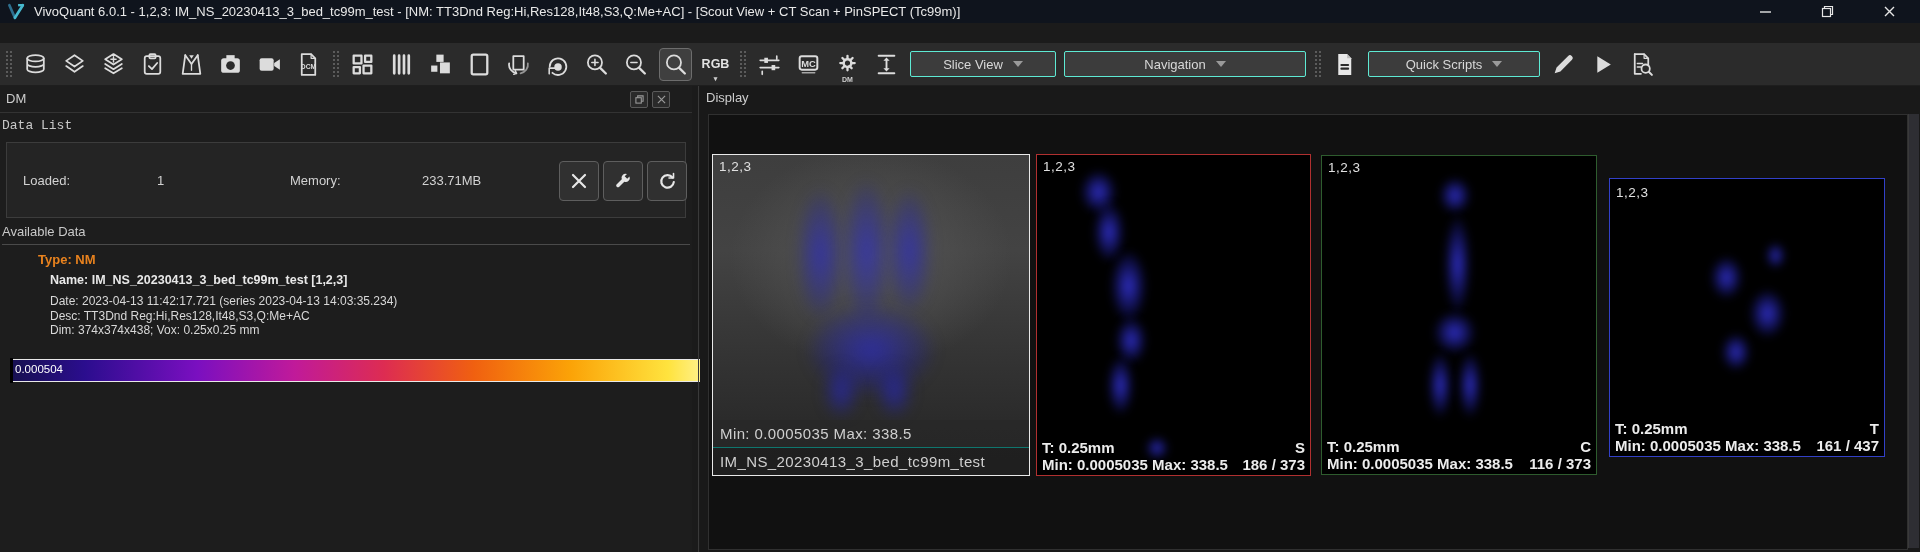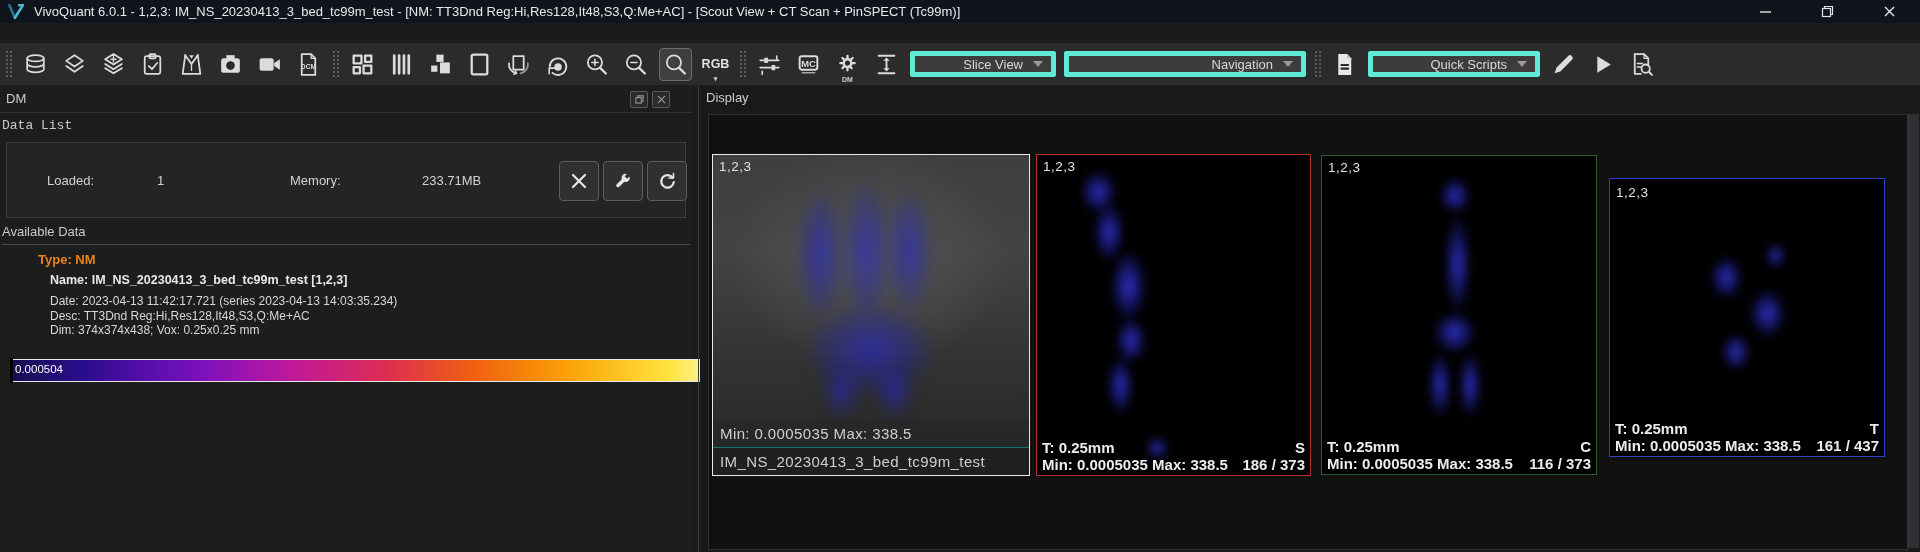--- a/index.html
+++ b/index.html
@@ -22,37 +22,37 @@
   
   .toolbar{position:absolute;left:0;top:43px;width:1920px;height:43px;background:#2b2b2b;
            border-bottom:1px solid #1e1e1e;display:flex;align-items:center;padding-left:5px;box-sizing:border-box;gap:8px;}
   .grip{width:7px;height:28px;background-image:radial-gradient(#5b5b5b 1px,transparent 1.1px);
         background-size:4px 4px;flex:0 0 auto;}
   .ti{width:31px;height:31px;display:flex;align-items:center;justify-content:center;flex:0 0 auto;position:relative;}
   .ti svg{stroke:#dcdcdc;fill:none;stroke-width:1.7;stroke-linecap:round;stroke-linejoin:round;}
   .ti.active{background:#3f3f3f;border:1px solid #6d6d6d;border-radius:4px;}
   .ti .txt{font-size:12.5px;font-weight:bold;color:#e2e2e2;letter-spacing:0;}
   .ti .sub{position:absolute;bottom:-3px;left:50%;transform:translateX(-50%);font-size:7px;font-weight:bold;color:#cfcfcf;}
-  .dd{height:26px;background:#3c3c3c;border:5px solid #5eead4;border-radius:2px;display:flex;align-items:center;
-      justify-content:flex-end;padding:0 8px;box-sizing:border-box;flex:0 0 auto;}
+  .dd{height:26px;background:#3c3c3c;border:1px solid #5eead4;border-radius:2px;display:flex;align-items:center;
+      justify-content:center;padding:0 8px;box-sizing:border-box;flex:0 0 auto;}
   .dd .lbl{font-size:13px;color:#d8d8d8;}
   .caret{width:0;height:0;border-left:5px solid transparent;border-right:5px solid transparent;border-top:6px solid #9a9a9a;margin-left:10px;}
 
   
   .left-panel{position:absolute;left:0;top:86px;width:692px;height:466px;background:#1d1d1d;}
   .dm-header{position:absolute;left:0;top:2px;width:692px;height:24px;border-bottom:1px solid #333;}
   .dm-title{position:absolute;left:6px;top:3px;font-size:13px;color:#cdcdcd;}
   .dm-winbtn{position:absolute;top:3px;width:16px;height:15px;border:1px solid #5a5a5a;border-radius:2px;
              display:flex;align-items:center;justify-content:center;background:#2a2a2a;}
   .section-label{font-size:13px;color:#c9c9c9;}
   .datalist-label{position:absolute;left:2px;top:32px;font-family:Liberation Mono, monospace;}
   .dl-box{position:absolute;left:6px;top:56px;width:680px;height:76px;background:#242424;border:1px solid #3c3c3c;
           display:flex;align-items:center;box-sizing:border-box;}
   .dl-box .fld{font-size:13px;color:#d2d2d2;}
-  .f-loaded-l{position:absolute;left:16px;margin-left:24px;}
+  .f-loaded-l{position:absolute;left:16px;}
   .f-loaded-v{position:absolute;left:150px;}
   .f-mem-l{position:absolute;left:283px;}
   .f-mem-v{position:absolute;left:415px;}
   .dl-btn{position:absolute;top:18px;width:38px;height:38px;background:#303030;border:1px solid #5e5e5e;border-radius:4px;
           display:flex;align-items:center;justify-content:center;}
   .dl-btn svg{stroke:#e6e6e6;fill:none;stroke-width:2.2;stroke-linecap:round;stroke-linejoin:round;}
   .avail-header{position:absolute;left:2px;top:136px;width:688px;height:22px;border-bottom:1px solid #4a4a4a;}
   .ds-type{position:absolute;left:38px;top:166px;font-size:13px;font-weight:bold;color:#e8821e;}
   .ds-name{position:absolute;left:50px;top:187px;font-size:12.5px;font-weight:bold;color:#e8e8e8;}
   .ds-line{font-size:12px;color:#d8d8d8;position:absolute;left:50px;}

